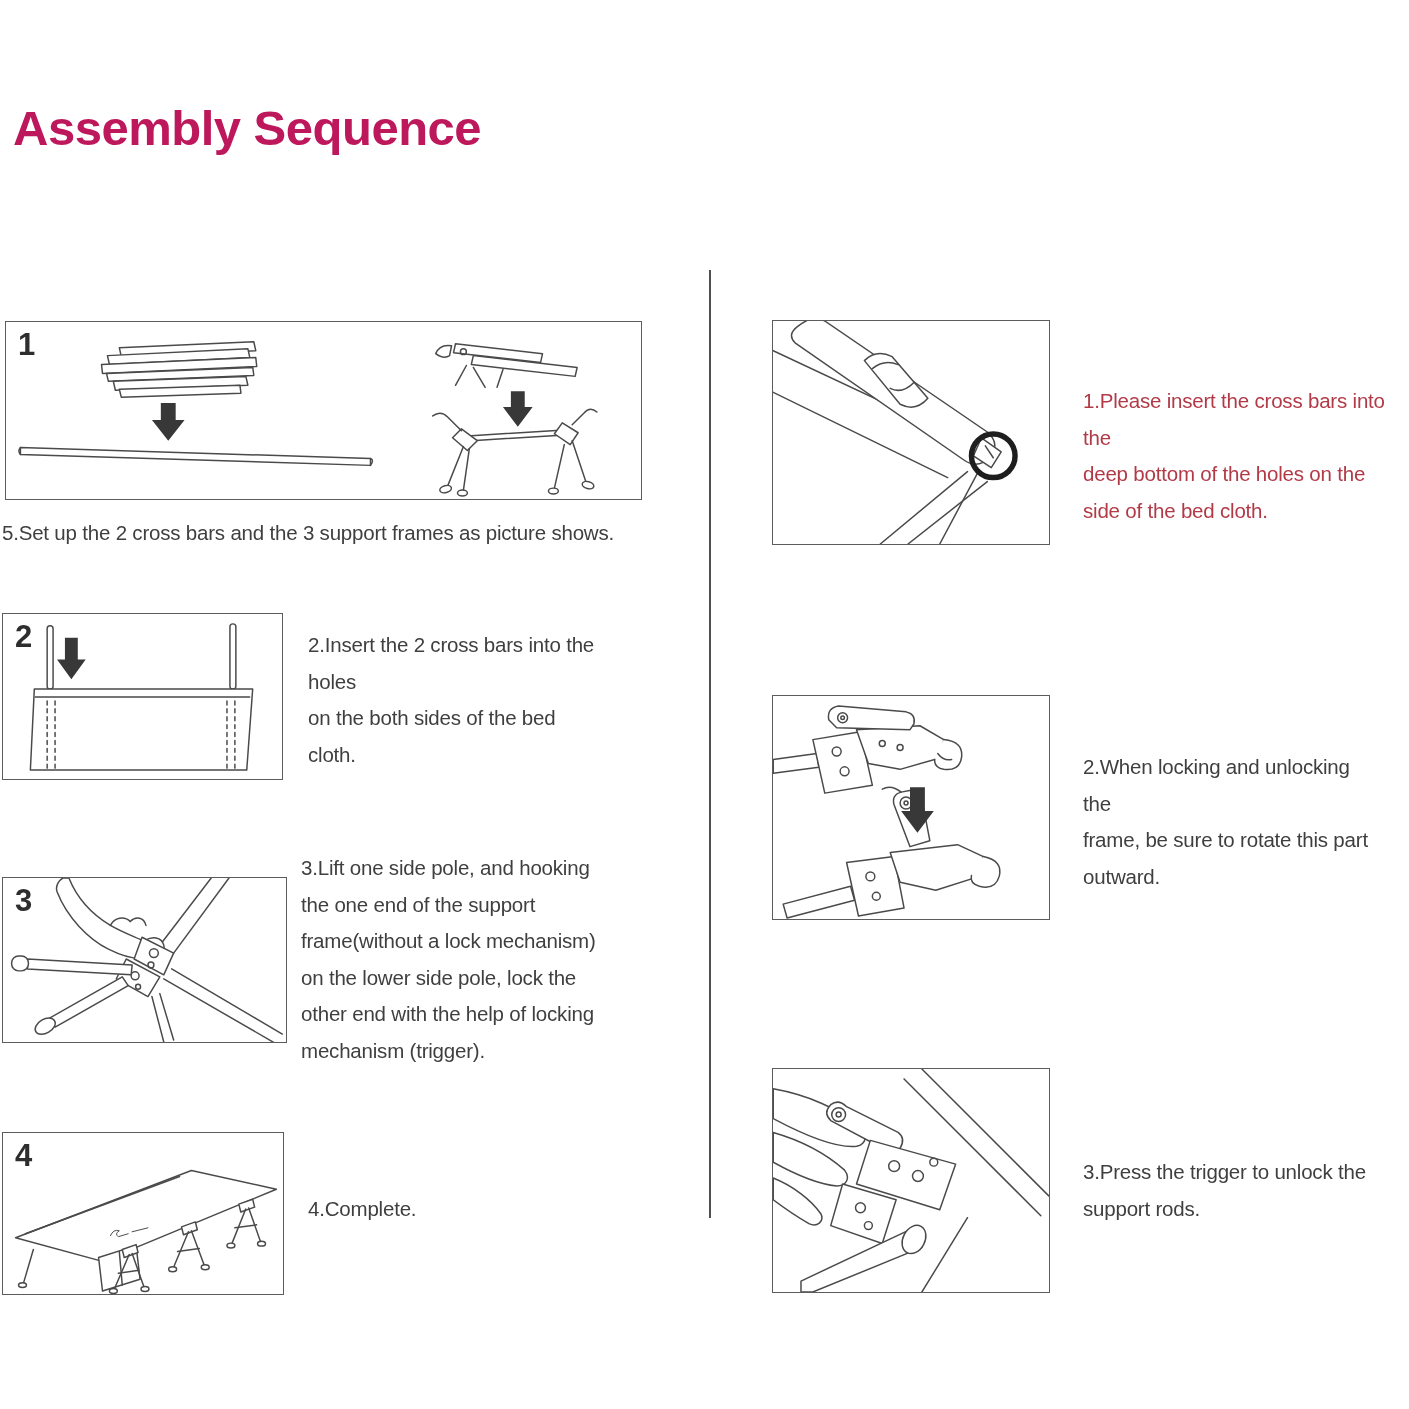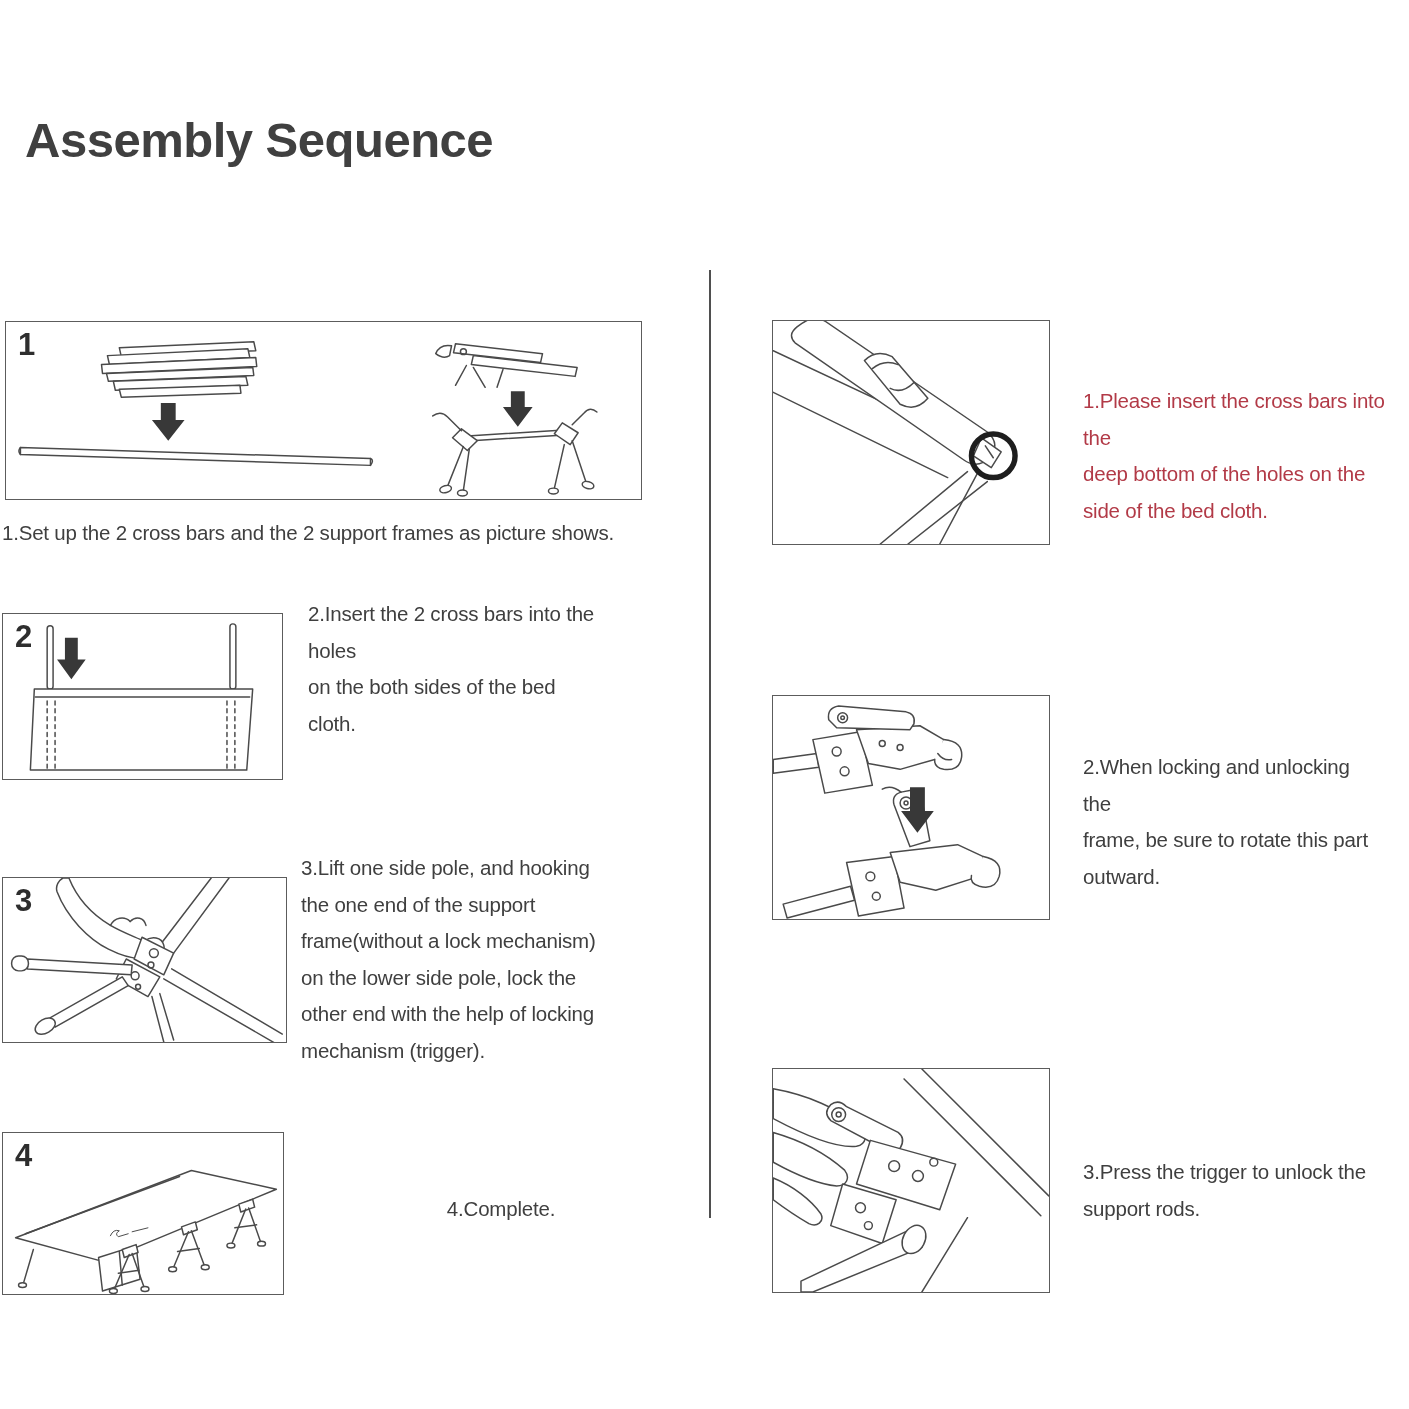--- a/index.html
+++ b/index.html
@@ -1,21 +1,21 @@
 <!DOCTYPE html>
 <html><head>
 <meta charset="utf-8">
 <style>
   html,body{margin:0;padding:0;background:#ffffff;}
   .page{
     position:relative;width:1409px;height:1409px;background:#ffffff;
     overflow:hidden;font-family:"Liberation Sans", sans-serif;color:#3f3f3f;
   }
   .title{
-    position:absolute;margin:12px;font-weight:bold;color:#404040;
+    position:absolute;margin:0;font-weight:bold;color:#be185d;
     font-size:49px;letter-spacing:-0.5px;white-space:nowrap;
   }
   .title-left{left:13px;top:100px;}
   .title-right{left:771px;top:100px;}
   .divider{position:absolute;left:709px;top:270px;width:2px;height:948px;background:#4f4f4f;}
   .fig{position:absolute;border:1.5px solid #5c5c5c;background:#fff;box-sizing:border-box;}
   .fig svg{position:absolute;left:0;top:0;width:100%;height:100%;}
   .step-num{position:absolute;left:12px;top:5px;font-size:31px;font-weight:bold;color:#2e2e2e;z-index:2;}
   .caption{
     position:absolute;font-size:20.5px;line-height:36.5px;color:#3f3f3f;
@@ -25,23 +25,23 @@
   
   .b1{left:5px;top:321px;width:637px;height:179px;}
   .b2{left:2px;top:613px;width:281px;height:167px;}
   .b3{left:2px;top:877px;width:285px;height:166px;}
   .b4{left:2px;top:1132px;width:282px;height:163px;}
   .p1{left:772px;top:320px;width:278px;height:225px;}
   .p2{left:772px;top:695px;width:278px;height:225px;}
   .p3{left:772px;top:1068px;width:278px;height:225px;}
   
   .c1{left:2px;top:515px;width:700px;}
-  .c2{left:308px;top:596px;width:370px;}
+  .c2{left:308px;top:627px;width:370px;}
   .c3{left:301px;top:850px;width:370px;}
-  .c4{left:316px;top:1191px;width:370px;text-align:center;}
+  .c4{left:308px;top:1191px;width:370px;}
   .cp1{left:1083px;top:383px;width:330px;}
   .cp2{left:1083px;top:749px;width:330px;}
   .cp3{left:1083px;top:1154px;width:330px;}
   .art{stroke:#4a4a4a;stroke-width:1.5;fill:none;stroke-linecap:round;stroke-linejoin:round;}
   .artf{fill:#ffffff;}
   .arrow{fill:#383838;stroke:none;}
 </style>
 </head>
 <body>
 
@@ -87,21 +87,21 @@
         <ellipse class="artf" cx="551" cy="171" rx="5" ry="3"></ellipse>
       </g>
       <g>
         <path class="arrow" d="M154,82 h15 v17 h9 l-16.5,21 -16.5,-21 h9 Z"></path>
       </g>
       <g>
         <path class="arrow" d="M508,70 h14 v16 h8 l-15,20 -15,-20 h8 Z"></path>
       </g>
     </svg>
   </div>
-  <div class="caption c1">1.Set up the 2 cross bars and the 2 support frames as picture shows.</div>
+  <div class="caption c1">5.Set up the 2 cross bars and the 3 support frames as picture shows.</div>
 
   <div class="fig b2">
     <span class="step-num">2</span>
     <svg viewBox="0 0 281 167">
       <g class="art">
         <rect class="artf" x="44" y="12" width="6" height="64" rx="3"></rect>
         <rect class="artf" x="229" y="10" width="6" height="66" rx="3"></rect>
         <path class="artf" d="M31,76 L252,76 L246,158 L27,158 Z"></path>
         <path d="M32,84 L249,84"></path>
         <path d="M44,88 V156" stroke-dasharray="4 4"></path>

